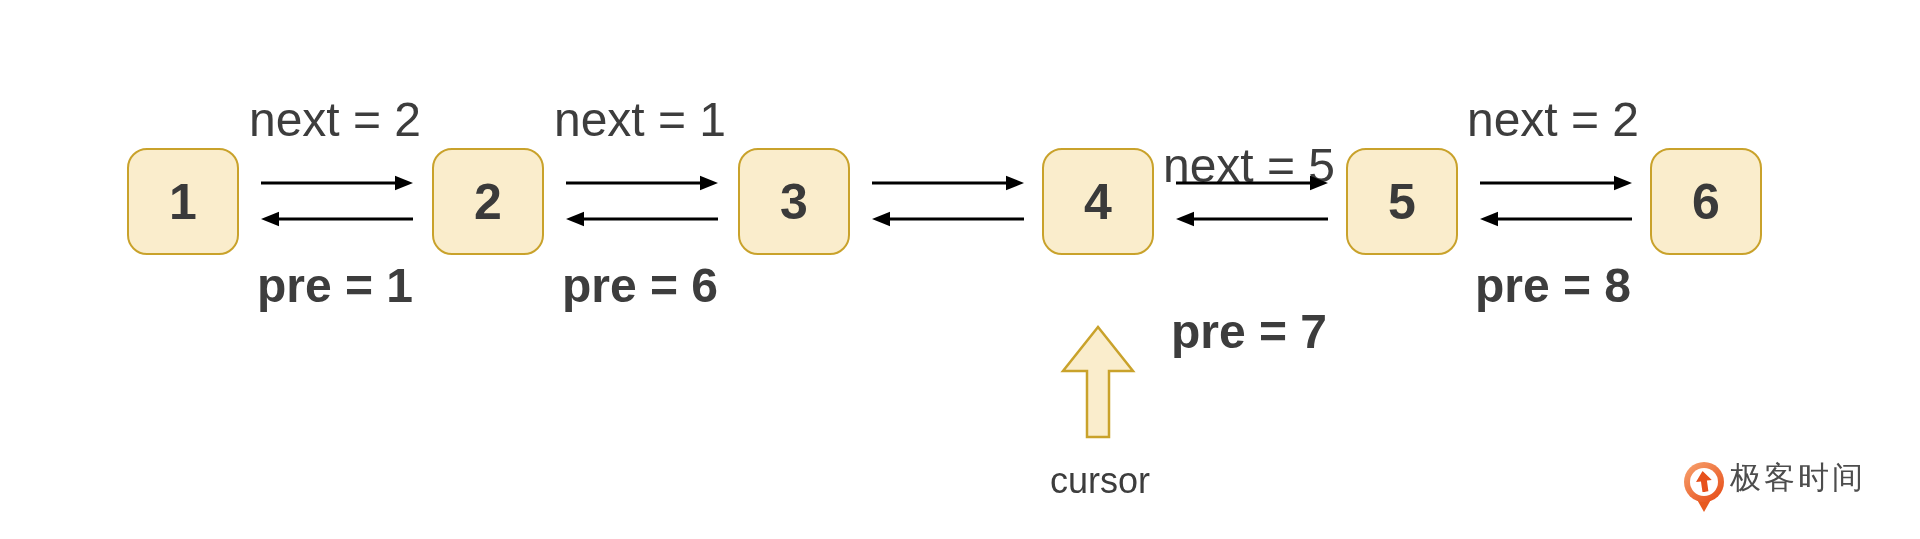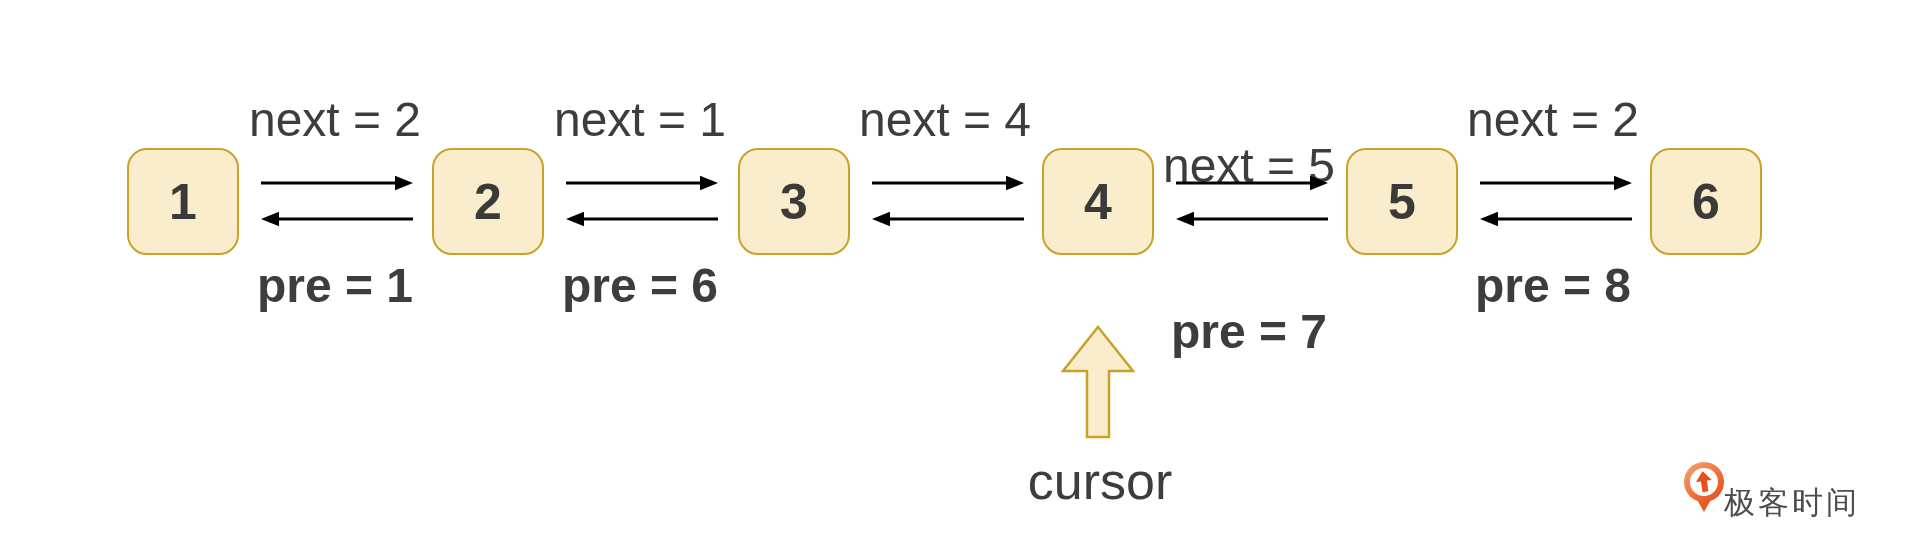--- a/index.html
+++ b/index.html
@@ -85,33 +85,33 @@
     stroke: #C9A22B;
     stroke-width: 2.5;
     stroke-linejoin: miter;
   }
   .cursor-label {
     position: absolute;
     left: 1000px;
     top: 460px;
     width: 200px;
     text-align: center;
-    font-size: 52px;
+    font-size: 36px;
     line-height: 42px;
     color: #3D3D3D;
   }
 
   
   .logo {
     position: absolute;
     left: 1684px;
     top: 462px;
     display: flex;
-    align-items: flex-end;
-    gap: 0;
+    align-items: flex-start;
+    gap: 6px;
   }
   .logo-icon { position: relative; width: 40px; height: 56px; }
   .lg-tail {
     position: absolute;
     left: 50%;
     top: 34px;
     transform: translateX(-50%);
     width: 0; height: 0;
     border-left: 9px solid transparent;
     border-right: 9px solid transparent;
@@ -168,21 +168,20 @@
     <span>5</span>
   </div>
   <div class="node n6">
     <span>6</span>
   </div>
 
   <div class="lbl next g1">next = 2</div>
   <div class="lbl pre  g1">pre = 1</div>
   <div class="lbl next g2">next = 1</div>
   <div class="lbl pre  g2">pre = 6</div>
-  <div class="lbl next g3">next = 4</div>
   <div class="lbl next g4">next = 5</div>
   <div class="lbl pre  g4">pre = 7</div>
   <div class="lbl next g5">next = 2</div>
   <div class="lbl pre  g5">pre = 8</div>
 
   <svg class="arrows a1" viewBox="0 0 152 60">
     <g>
         <line x1="0" y1="13" x2="135" y2="13"></line>
         <polygon points="152,13 134,5.8 134,20.2"></polygon>
       </g>

